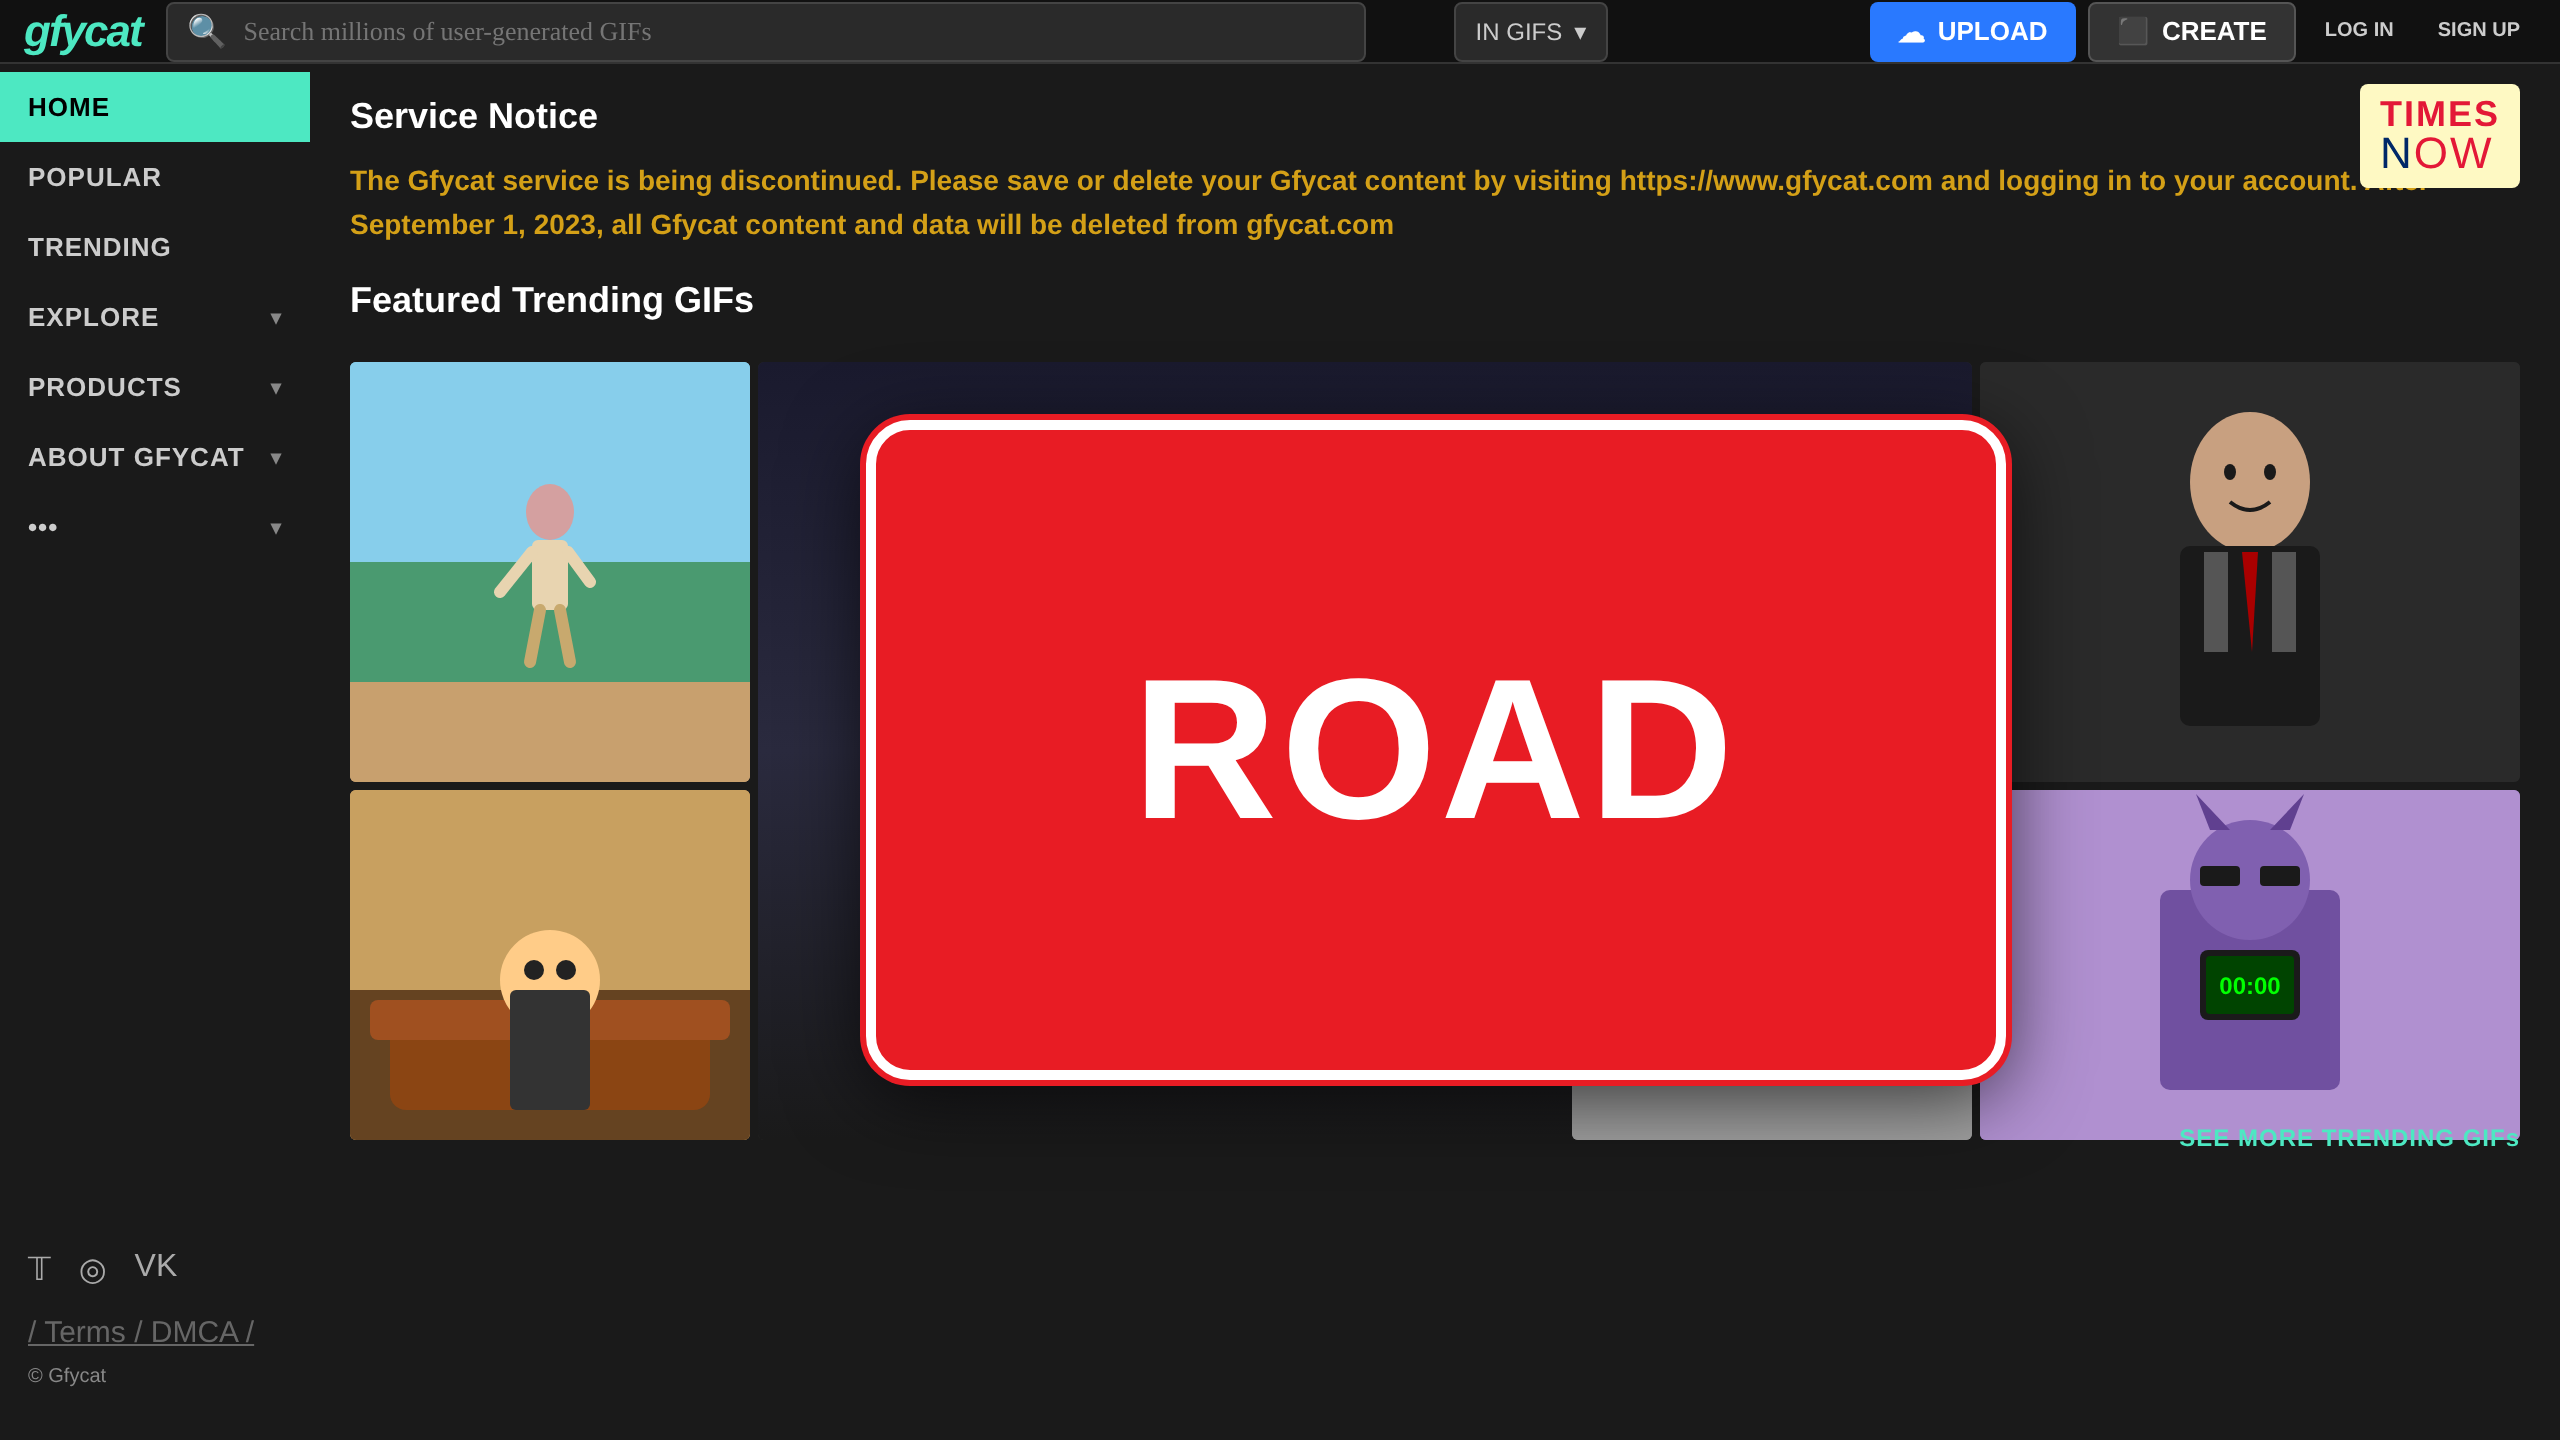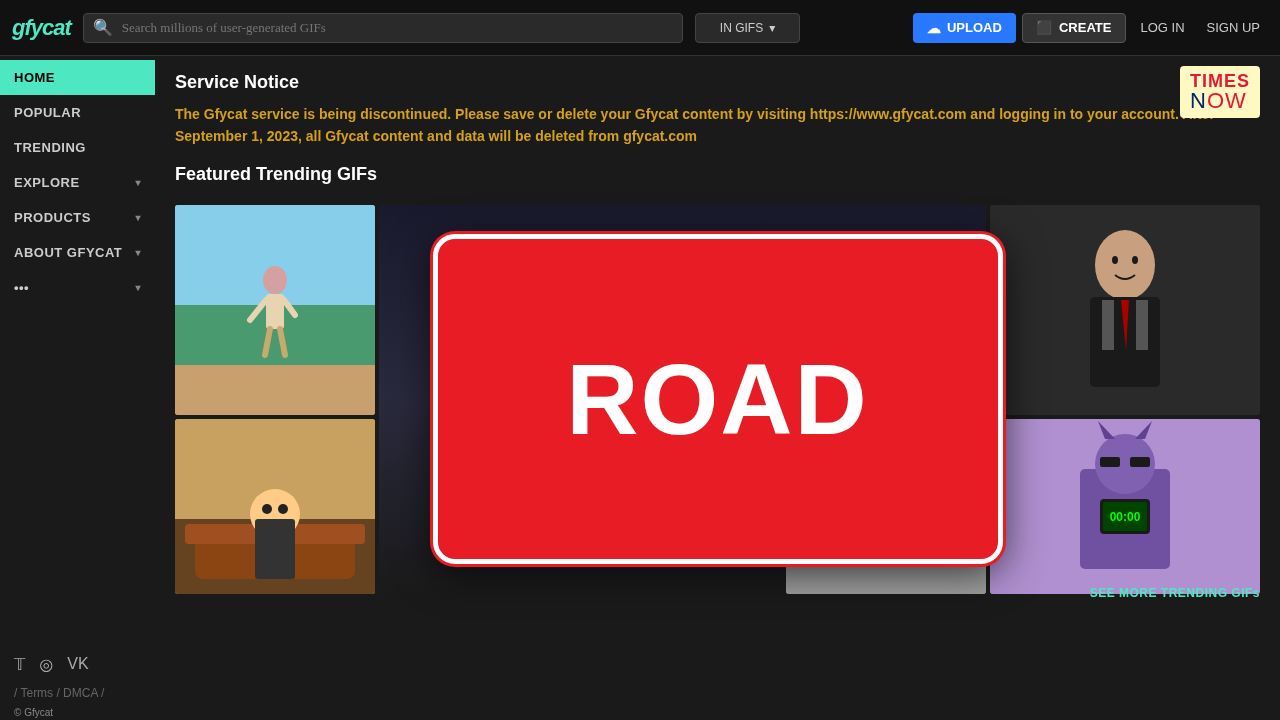--- a/index.html
+++ b/index.html
@@ -1,21 +1,21 @@
 <!DOCTYPE html>
 <html><head>
   <meta charset="utf-8">
   <style>
     * { margin: 0; padding: 0; box-sizing: border-box; }
     body { background: #1a1a1a; color: #fff; font-family: Arial, sans-serif; width: 1280px; height: 720px; overflow: hidden; }
 
     
     .header {
       background: #111;
-      height: 56px;
+      height: 32px;
       display: flex;
       align-items: center;
       padding: 0 12px;
       gap: 12px;
       border-bottom: 1px solid #333;
     }
     .logo {
       color: #fff;
       font-size: 22px;
       font-weight: bold;
@@ -44,25 +44,26 @@
       width: 100%;
       font-family: Liberation Serif, serif;
     }
     .search-scope {
       background: #2a2a2a;
       border: 1px solid #444;
       border-radius: 4px;
       color: #ccc;
       font-size: 12px;
       height: 30px;
-      padding: 0 24px;
+      padding: 0 10px;
       display: flex;
       align-items: center;
       gap: 6px;
       cursor: pointer;
+      margin-left: 32px;
     }
     .btn-upload {
       background: #2979ff;
       border: none;
       border-radius: 4px;
       color: #fff;
       font-size: 13px;
       font-weight: bold;
       height: 30px;
       padding: 0 14px;
@@ -82,22 +83,22 @@
       padding: 0 14px;
       cursor: pointer;
       display: flex;
       align-items: center;
       gap: 6px;
     }
     .btn-login, .btn-signup {
       background: transparent;
       border: none;
       color: #ccc;
-      font-size: 13px;
-      font-weight: normal;
+      font-size: 10px;
+      font-weight: bold;
       cursor: pointer;
       padding: 0 8px;
     }
     .header-right {
       display: flex;
       align-items: center;
       gap: 6px;
       margin-left: auto;
     }
 
@@ -144,23 +145,24 @@
       display: flex;
       gap: 14px;
       margin-bottom: 10px;
     }
     .social-icon {
       color: #aaa;
       font-size: 16px;
       cursor: pointer;
     }
     .footer-links {
-      font-size: 12px;
+      font-size: 15px;
       color: #666;
       line-height: 1.6;
+      text-decoration: underline;
     }
     .footer-gfycat {
       font-size: 10px;
       color: #888;
       margin-top: 4px;
     }
 
     
     .main {
       flex: 1;

